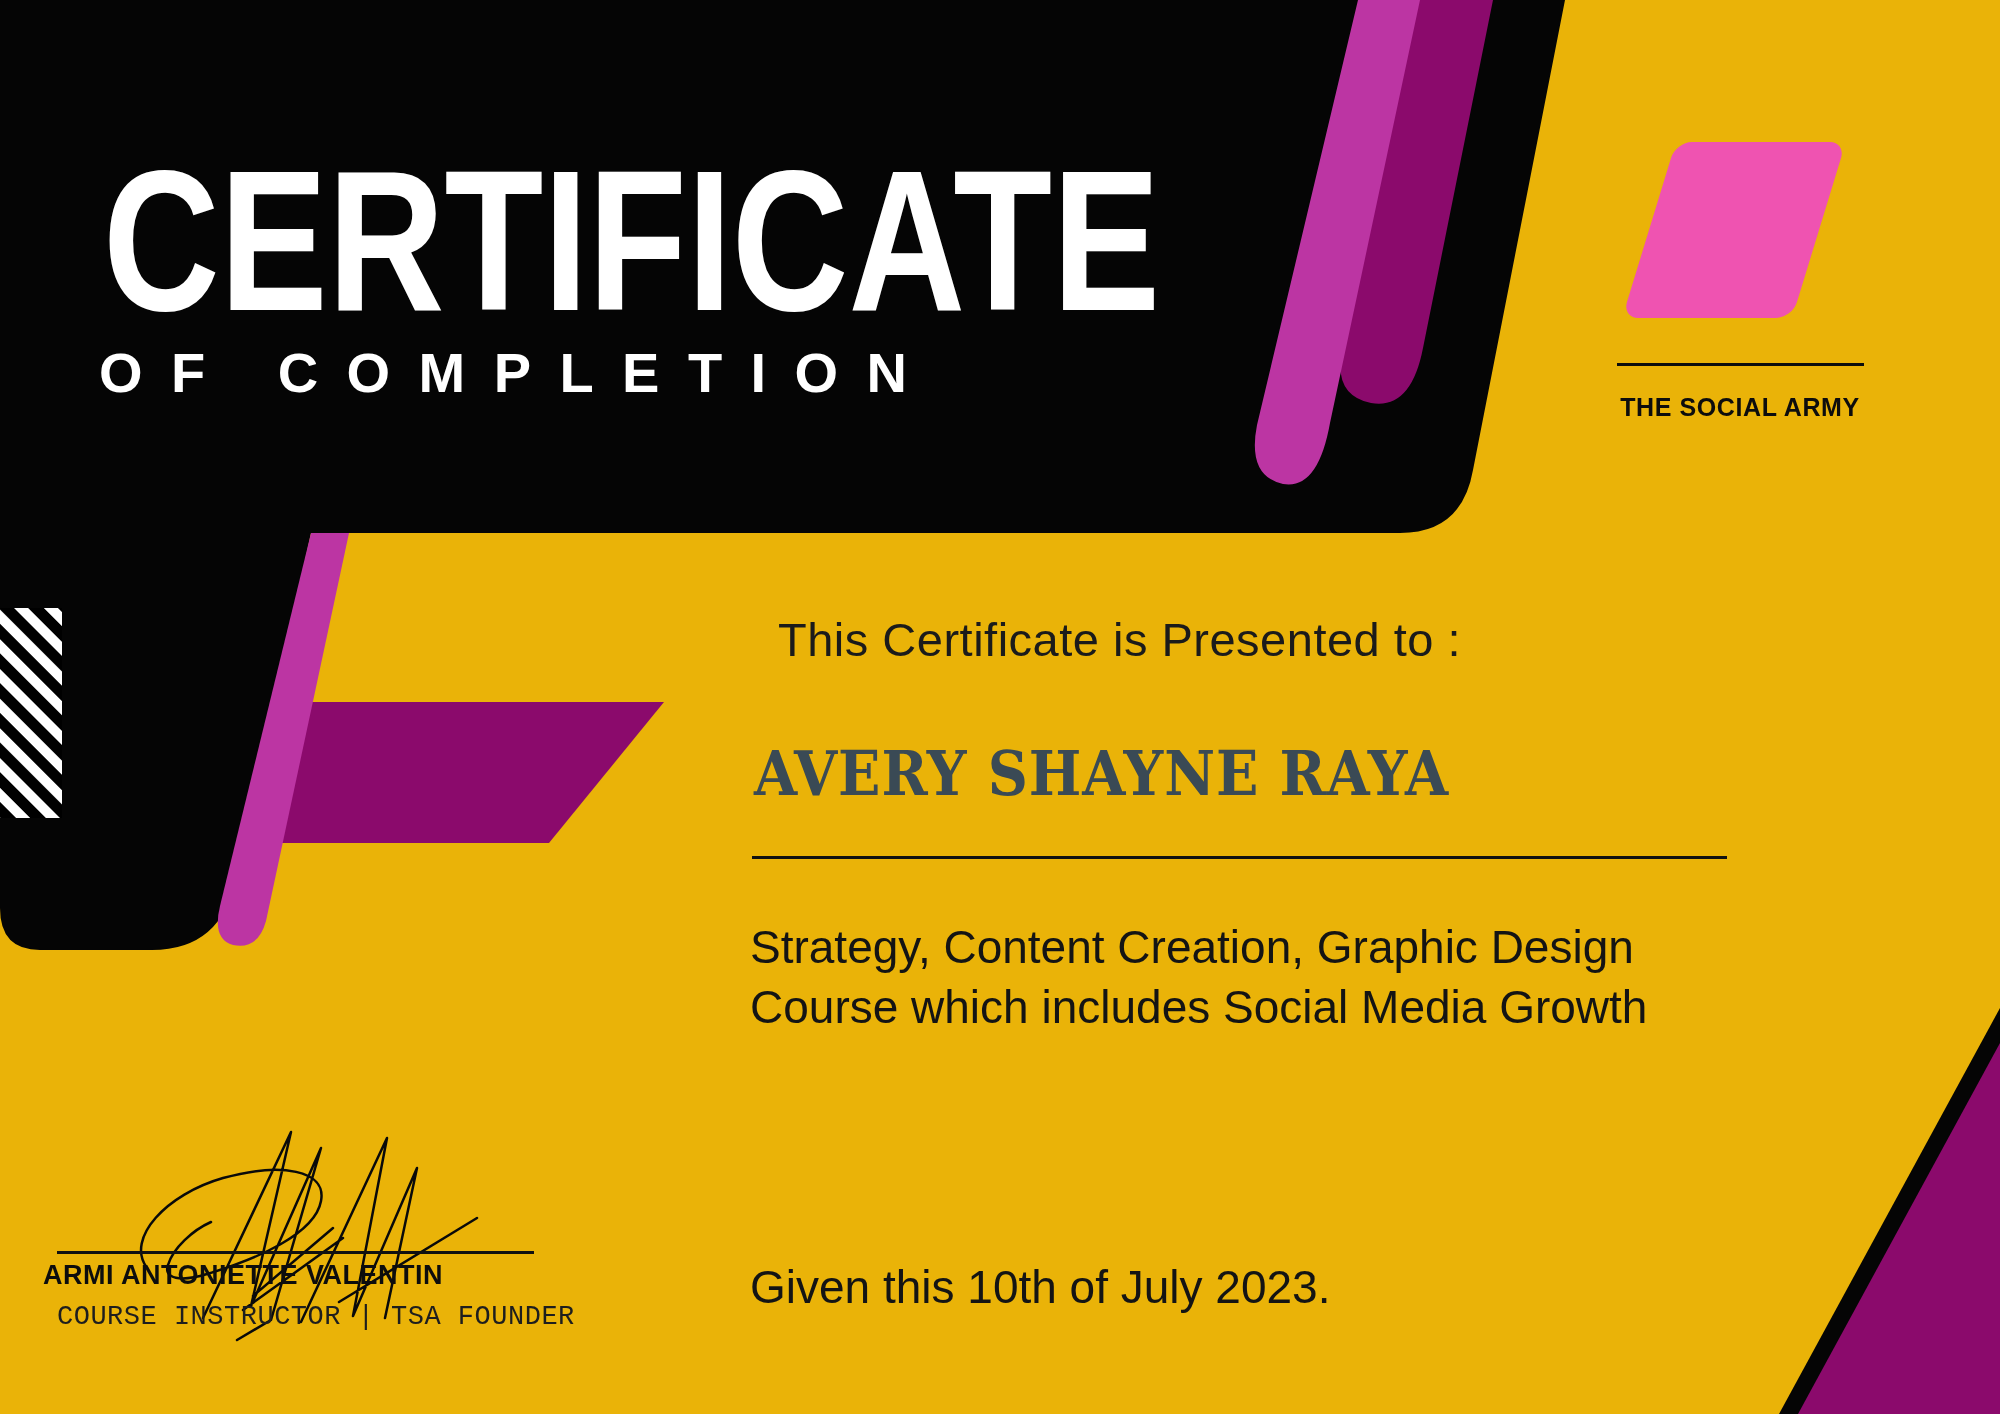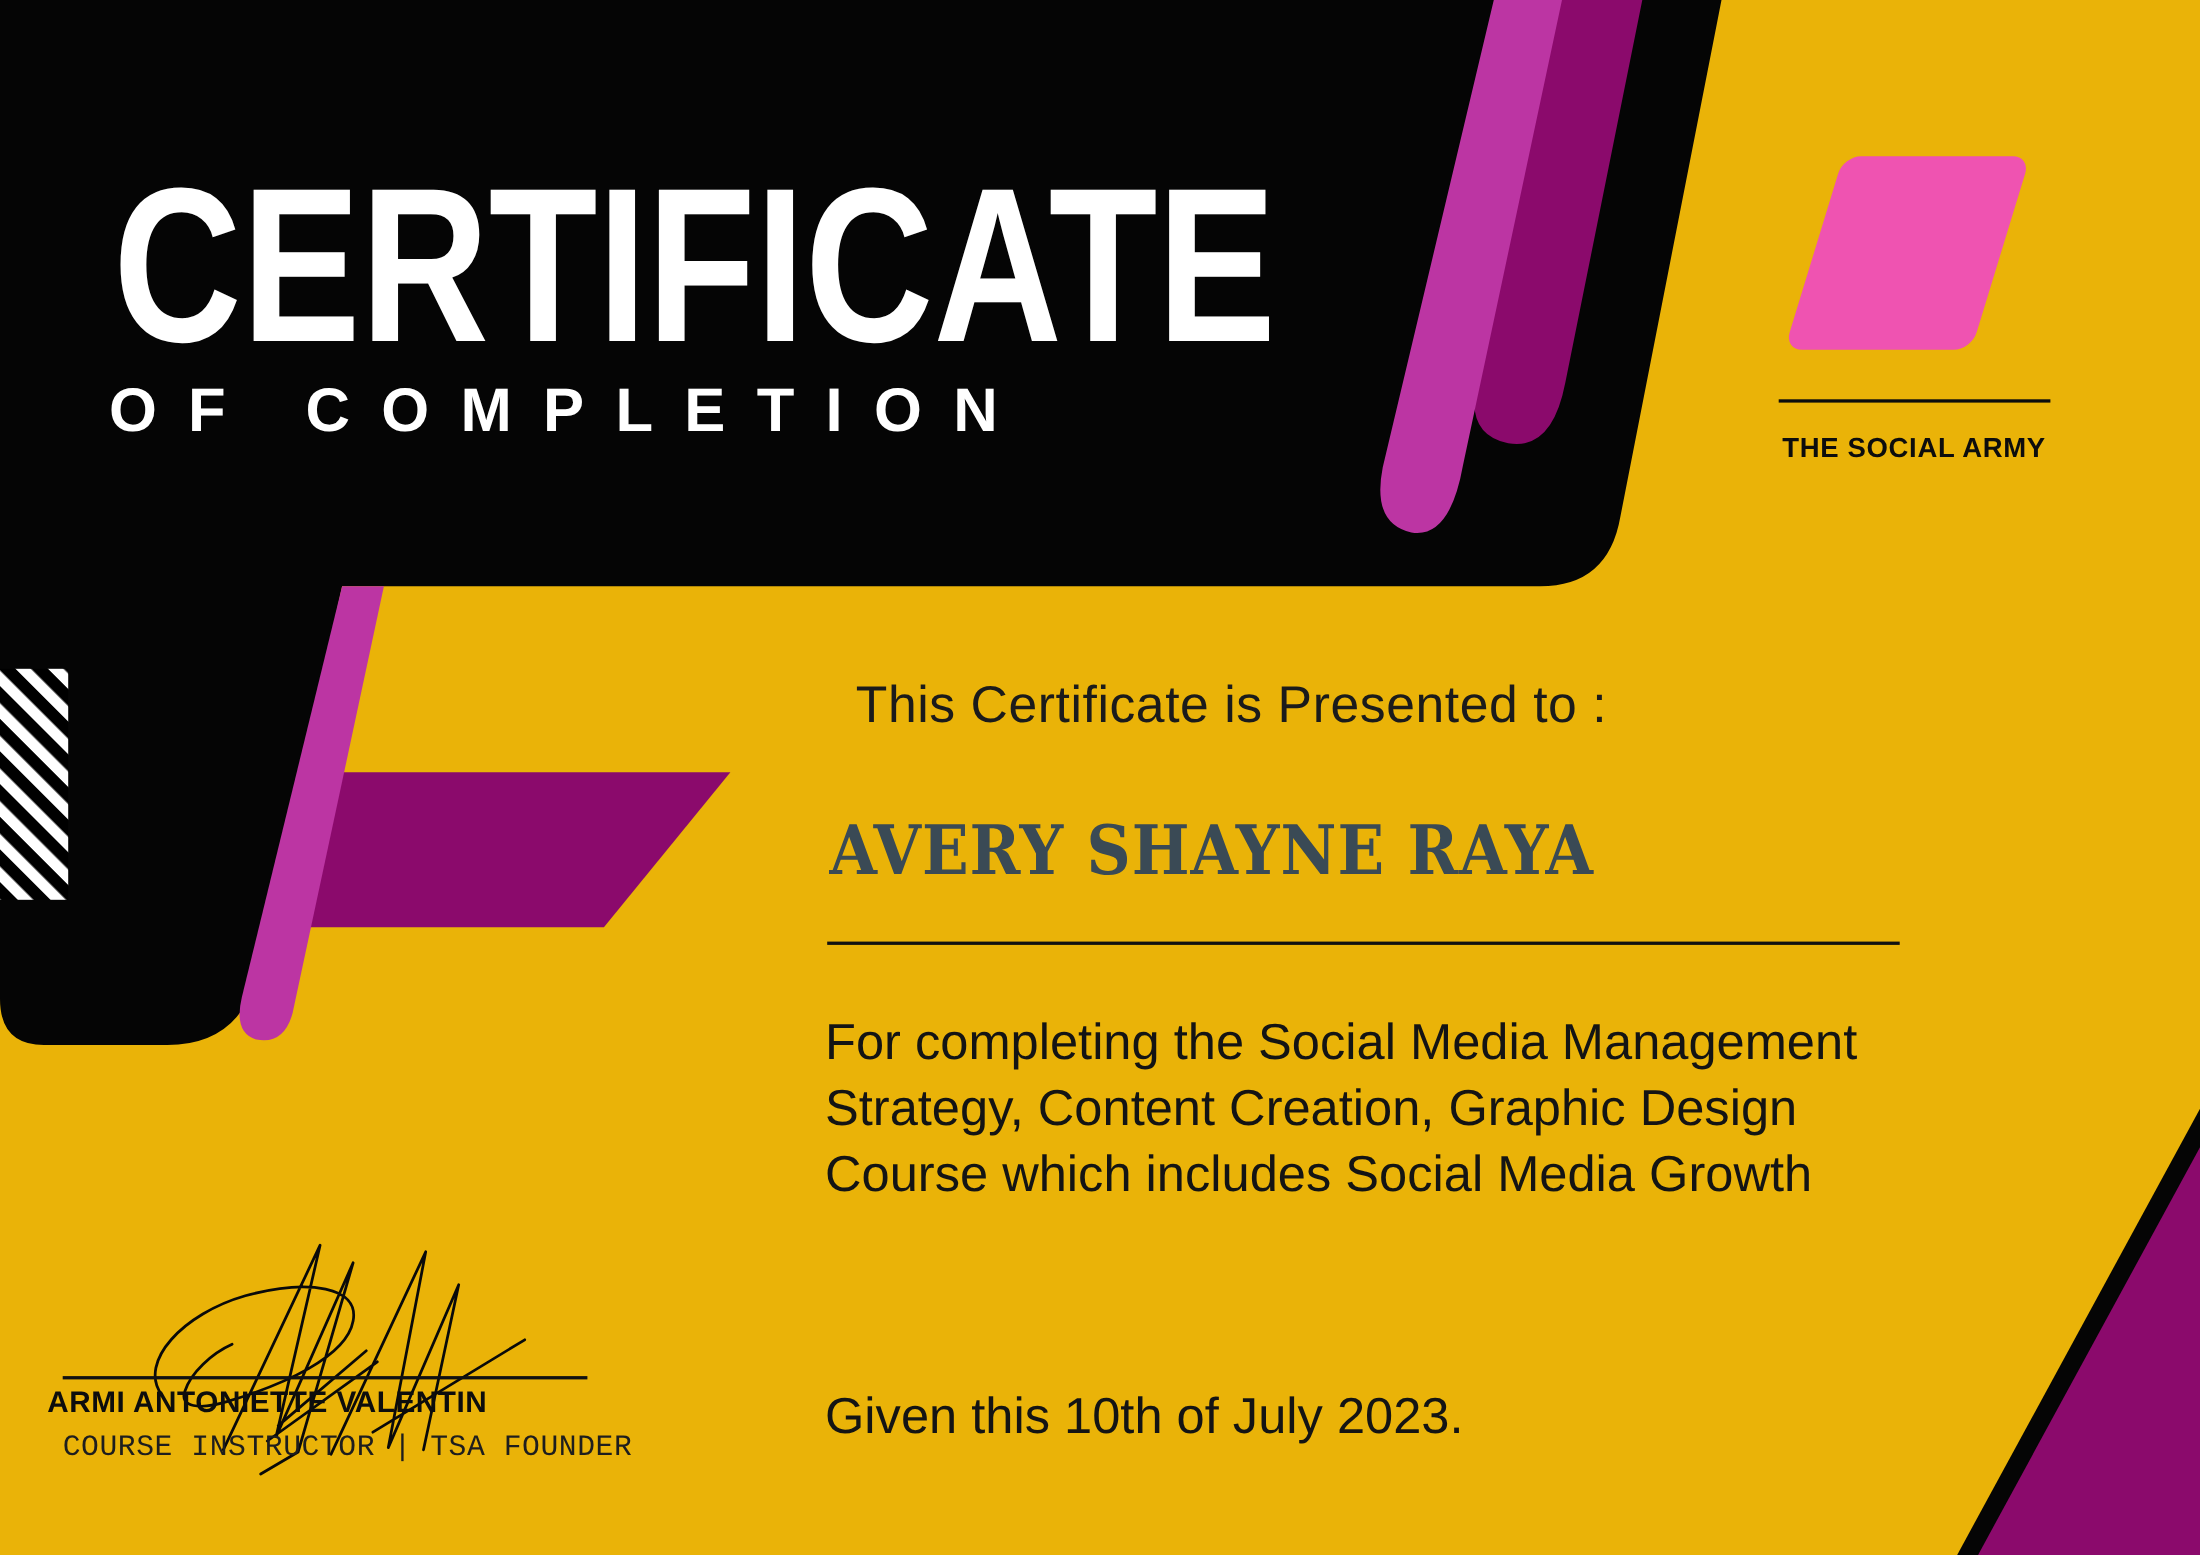--- a/index.html
+++ b/index.html
@@ -80,21 +80,20 @@
 
   <div class="abs presented">This Certificate is Presented to :</div>
 
   <svg id="name-svg" class="abs" viewBox="0 0 760 90">
     <text x="2" y="62" font-size="62" textLength="695" lengthAdjust="spacingAndGlyphs" fill="#3a4a55">AVERY SHAYNE RAYA</text>
   </svg>
 
   <div class="abs name-underline"></div>
 
   <div class="abs para">
-    <div>For completing the Social Media Management</div>
     <div>Strategy, Content Creation, Graphic Design</div>
     <div>Course which includes Social Media Growth</div>
   </div>
 
   <div class="abs dateline">Given this 10th of July 2023.</div>
 
   <div class="abs sig-line"></div>
   <div class="abs signer-name">ARMI ANTONIETTE VALENTIN</div>
   <div class="abs signer-role">COURSE INSTRUCTOR | TSA FOUNDER</div>
 

